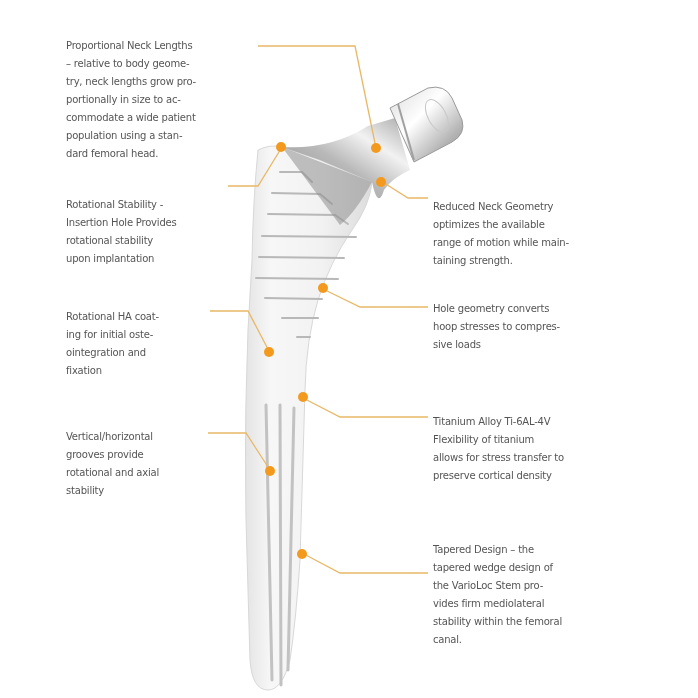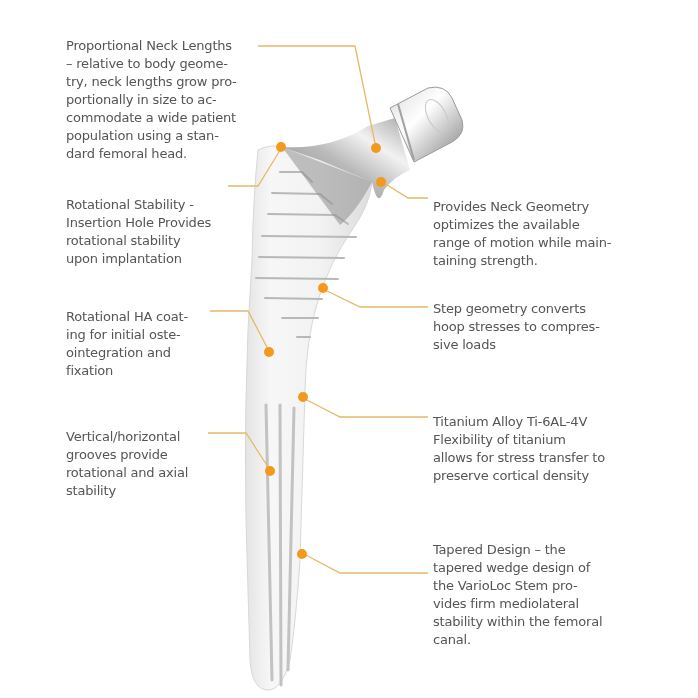--- a/index.html
+++ b/index.html
@@ -1,18 +1,18 @@
 <!DOCTYPE html>
 <html><head>
 <meta charset="utf-8">
 <style>
   html, body { margin:0; padding:0; background:#ffffff; }
   body { width:698px; height:698px; position:relative; overflow:hidden;
          font-family: "DejaVu Sans", "Liberation Sans", sans-serif; }
-  .label { position:absolute; color:#555555; font-size:13px; line-height:18px;
+  .label { position:absolute; color:#555555; font-size:10px; line-height:18px;
            letter-spacing:-0.2px; white-space:pre-line; }
   svg.art { position:absolute; left:0; top:0; }
 </style>
 </head>
 <body>
 
 <svg class="art" width="698" height="698" viewBox="0 0 698 698">
   <defs>
     <linearGradient id="bodyGrad" x1="0" x2="1" y1="0" y2="0">
       <stop offset="0" stop-color="#e4e4e4"></stop>
@@ -102,25 +102,25 @@
 rotational stability
 upon implantation</div>
 <div class="label" style="left:66px; top:308px;">Rotational HA coat-
 ing for initial oste-
 ointegration and
 fixation</div>
 <div class="label" style="left:66px; top:428px;">Vertical/horizontal
 grooves provide
 rotational and axial
 stability</div>
-<div class="label" style="left:433px; top:198px;">Provides Neck Geometry
+<div class="label" style="left:433px; top:198px;">Reduced Neck Geometry
 optimizes the available
 range of motion while main-
 taining strength.</div>
-<div class="label" style="left:433px; top:300px;">Step geometry converts
+<div class="label" style="left:433px; top:300px;">Hole geometry converts
 hoop stresses to compres-
 sive loads</div>
 <div class="label" style="left:433px; top:413px;">Titanium Alloy Ti-6AL-4V
 Flexibility of titanium
 allows for stress transfer to
 preserve cortical density</div>
 <div class="label" style="left:433px; top:541px;">Tapered Design – the
 tapered wedge design of
 the VarioLoc Stem pro-
 vides firm mediolateral

